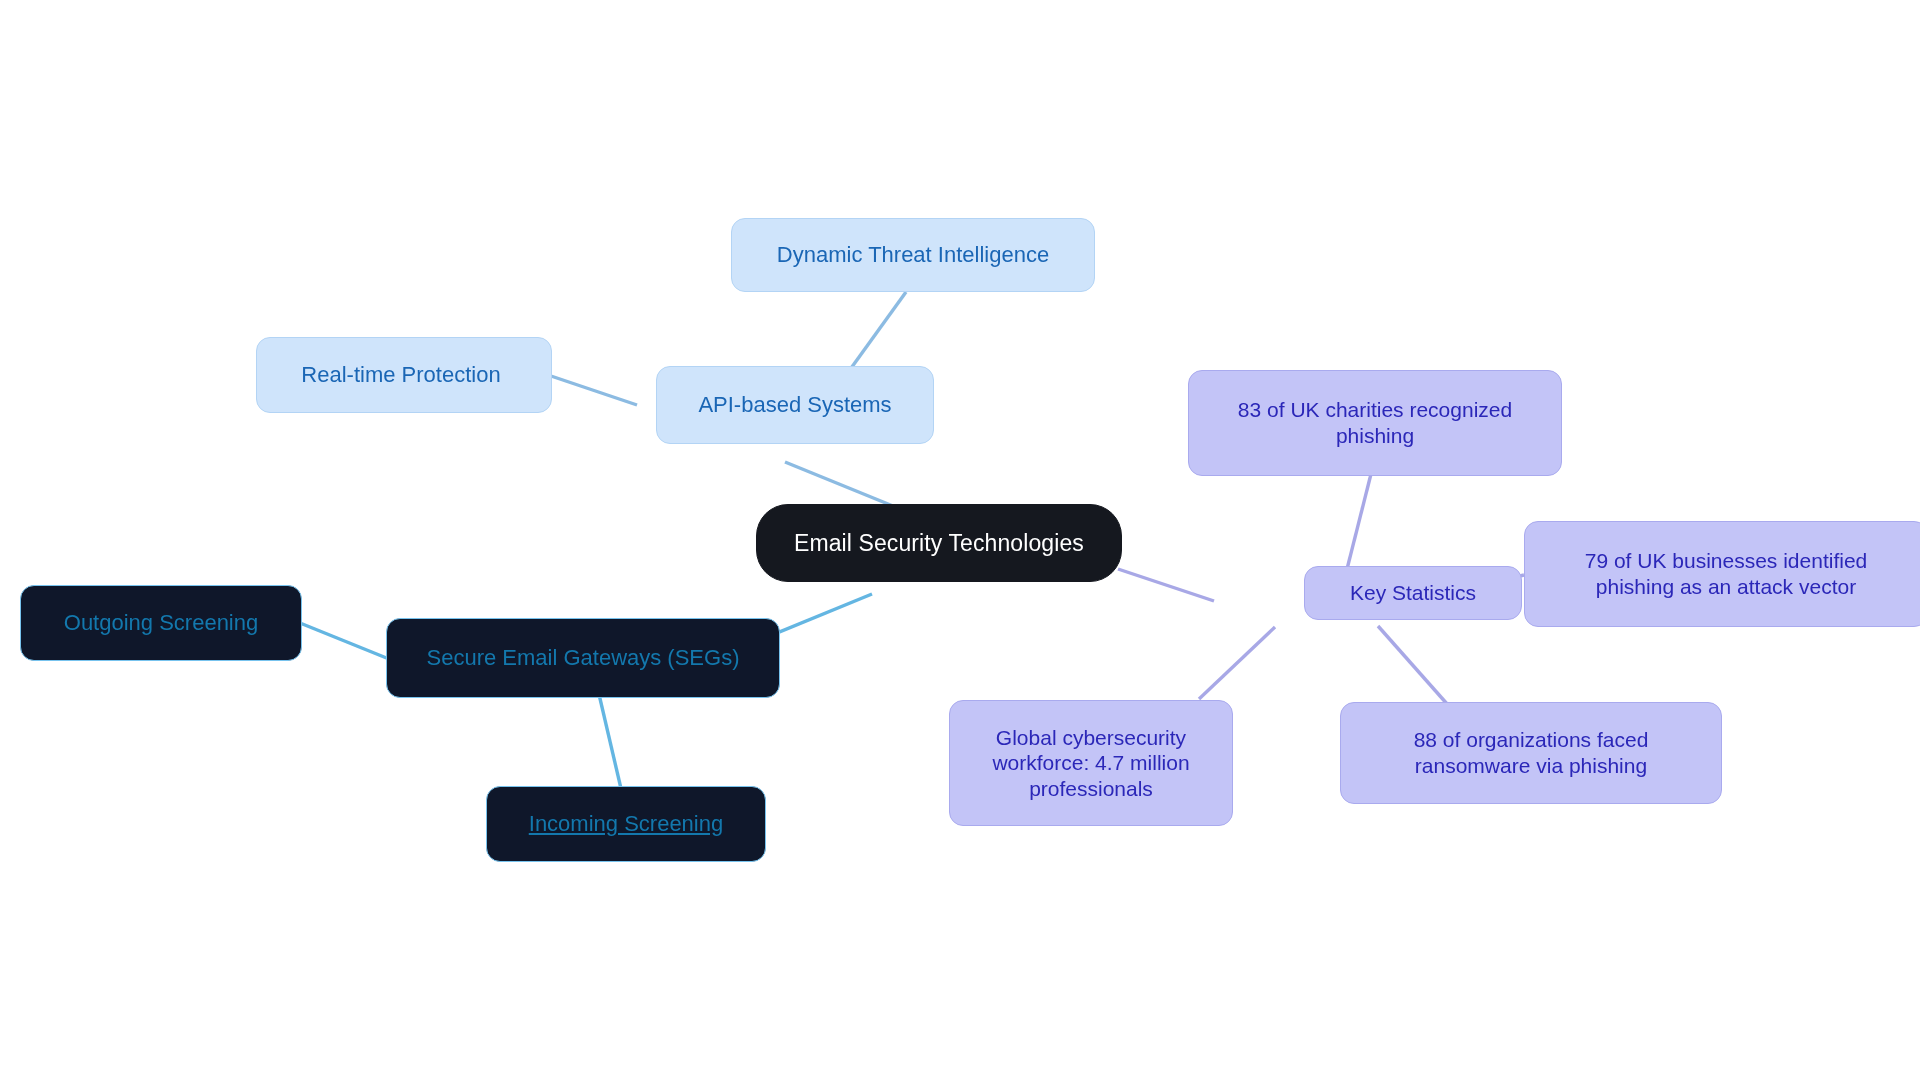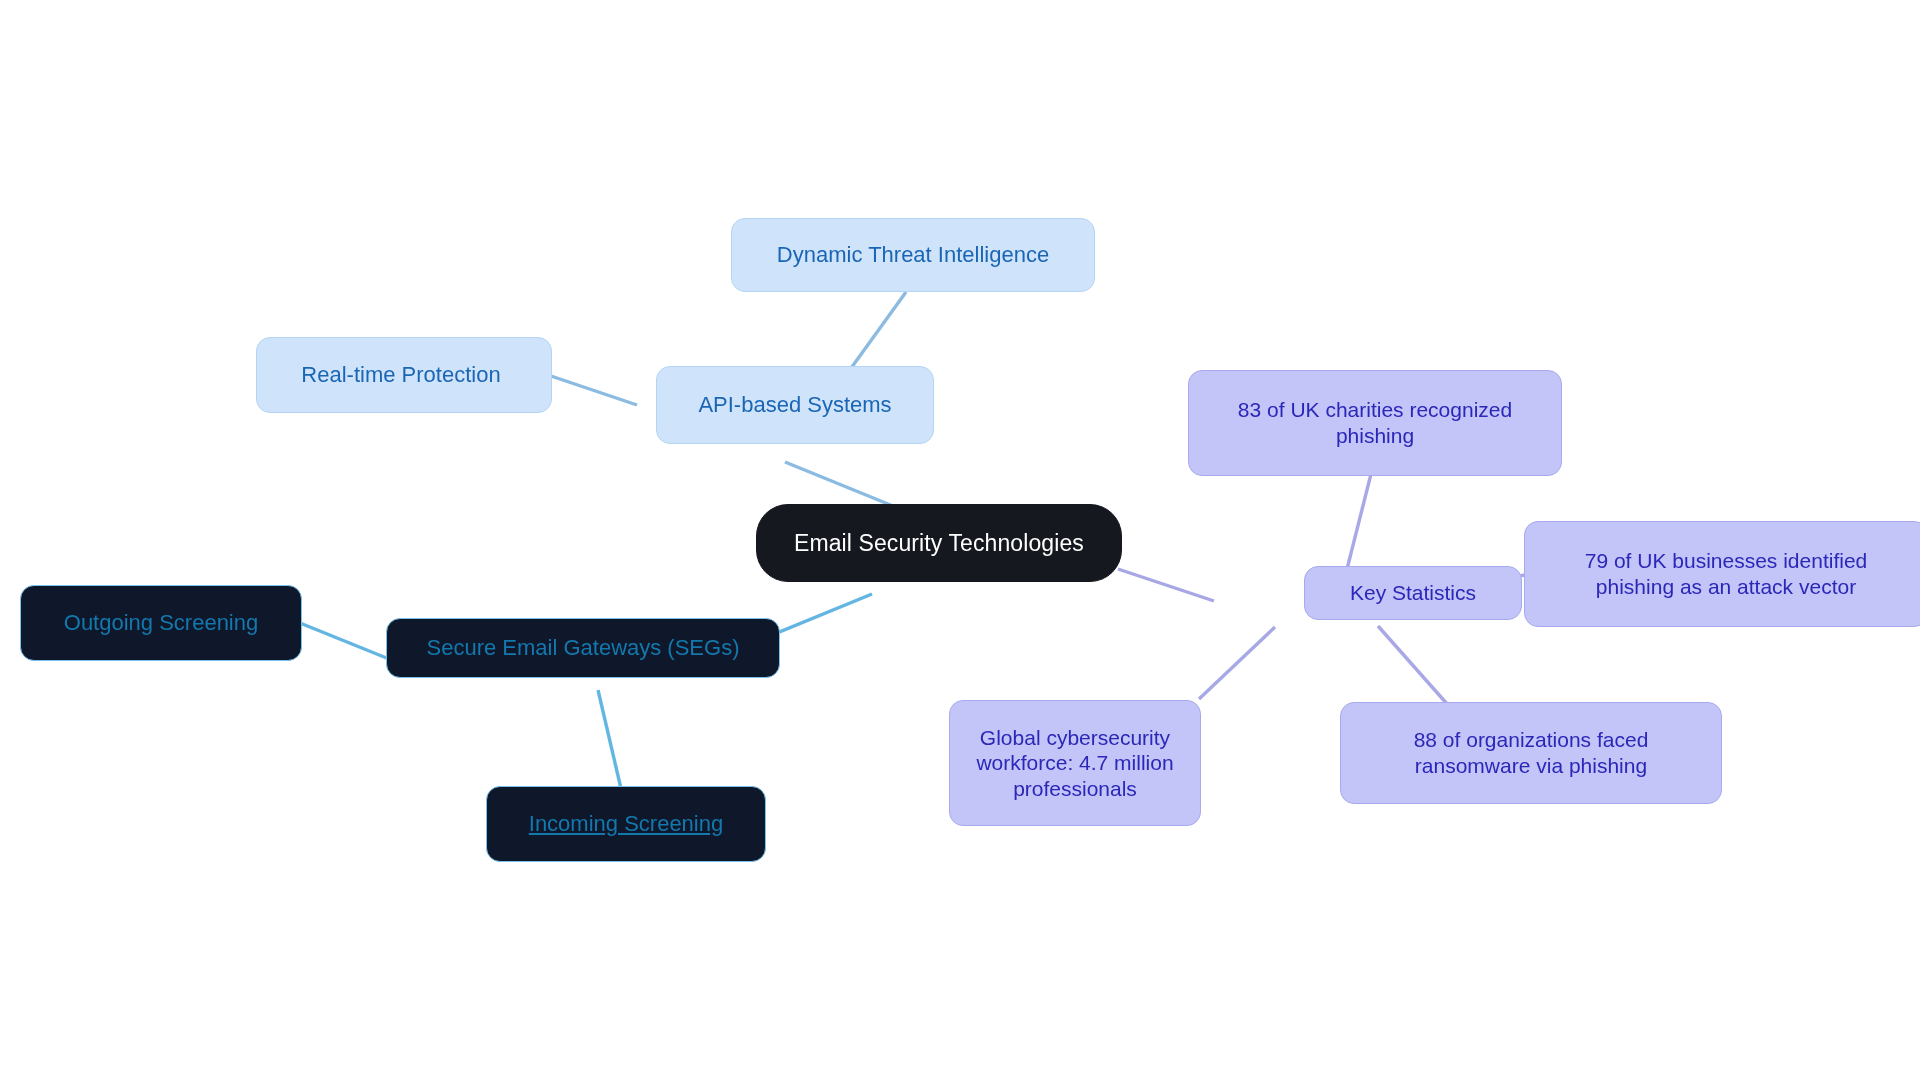--- a/index.html
+++ b/index.html
@@ -104,34 +104,34 @@
   </svg>
 
   <div class="node root" style="left:756px; top:504px; width:366px; height:78px;">Email Security Technologies</div>
 
   <div class="node blue" style="left:636px; top:366px; width:278px; height:78px;margin-left:20px;">API-based Systems</div>
 
   <div class="node blue" style="left:731px; top:218px; width:364px; height:74px;">Dynamic Threat Intelligence</div>
 
   <div class="node blue" style="left:256px; top:337px; width:296px; height:76px;padding-left:8px;">Real-time Protection</div>
 
-  <div class="node cyan" style="left:386px; top:618px; width:394px; height:60px;">Secure Email Gateways (SEGs)</div>
+  <div class="node cyan" style="left:386px; top:618px; width:394px; height:80px;">Secure Email Gateways (SEGs)</div>
 
   <div class="node cyan" style="left:20px; top:585px; width:282px; height:76px;">Outgoing Screening</div>
 
   <div class="node cyan" style="left:486px; top:786px; width:280px; height:76px;text-decoration:underline;">Incoming Screening</div>
 
   <div class="node purple" style="left:1268px; top:566px; width:218px; height:54px;margin-left:36px;">Key Statistics</div>
 
   <div class="node purple" style="left:1188px; top:370px; width:374px; height:106px;text-align:center;">83 of UK charities recognized
 phishing</div>
 
   <div class="node purple" style="left:1524px; top:521px; width:404px; height:106px;">79 of UK businesses identified
 phishing as an attack vector</div>
 
   <div class="node purple" style="left:1340px; top:702px; width:382px; height:102px;">88 of organizations faced
 ransomware via phishing</div>
 
-  <div class="node purple" style="left:949px; top:700px; width:252px; height:126px;">Global cybersecurity
+  <div class="node purple" style="left:949px; top:700px; width:284px; height:126px;">Global cybersecurity
 workforce: 4.7 million
 professionals</div>
 
 </div>
 
 </body></html>

